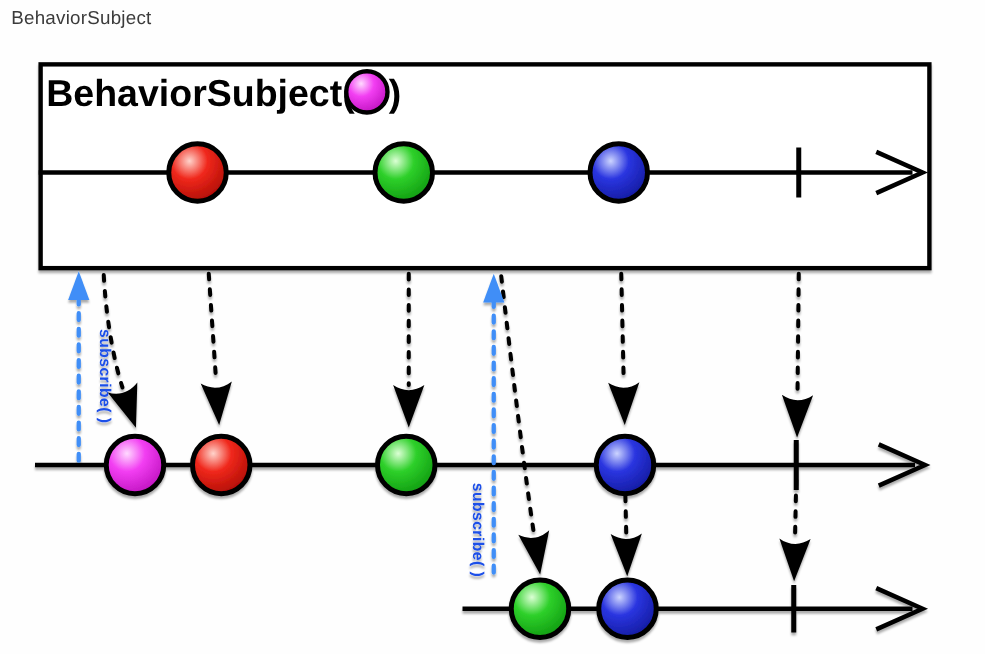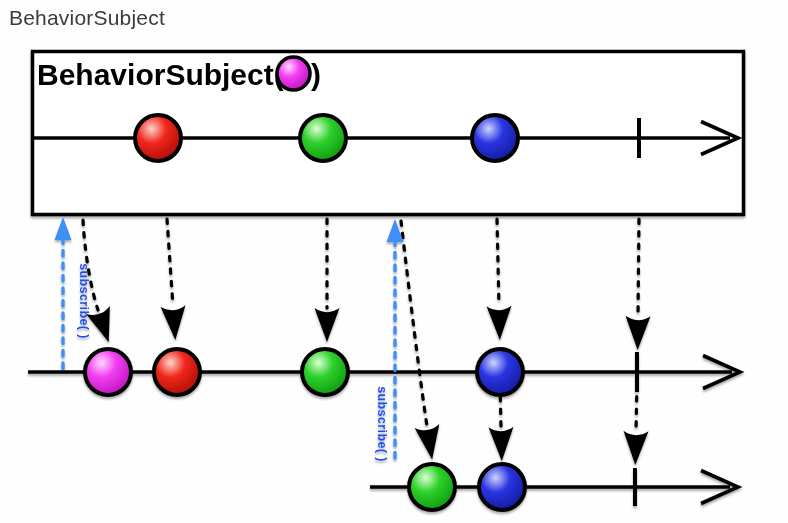--- a/index.html
+++ b/index.html
@@ -3,21 +3,21 @@
 <meta charset="utf-8">
 <style>
   html,body{margin:0;padding:0;}
   body{
     width:788px;height:523px;position:relative;overflow:hidden;
     background:#fefefe;
     font-family:"Liberation Sans", sans-serif;
   }
   .page-title{
     position:absolute;left:9px;top:6px;
-    font-size:21px;color:#3b3b3b;letter-spacing:.2px;
+    font-size:15px;color:#3b3b3b;letter-spacing:.2px;
   }
   svg{position:absolute;left:0;top:0;}
   .box-label{font-weight:bold;font-size:30px;fill:#000;}
   .shaft,.tick,.openhead{stroke:#000;fill:none;}
   .dashed-black{stroke:#000;fill:none;stroke-width:3.2;stroke-dasharray:4.5 8;stroke-linecap:round;}
   .dashed-blue{fill:none;stroke-width:3.4;stroke-dasharray:5.5 7;stroke-linecap:round;}
   .sub-label{font-weight:bold;font-size:12.5px;letter-spacing:.4px;}
 </style>
 </head>
 <body>

